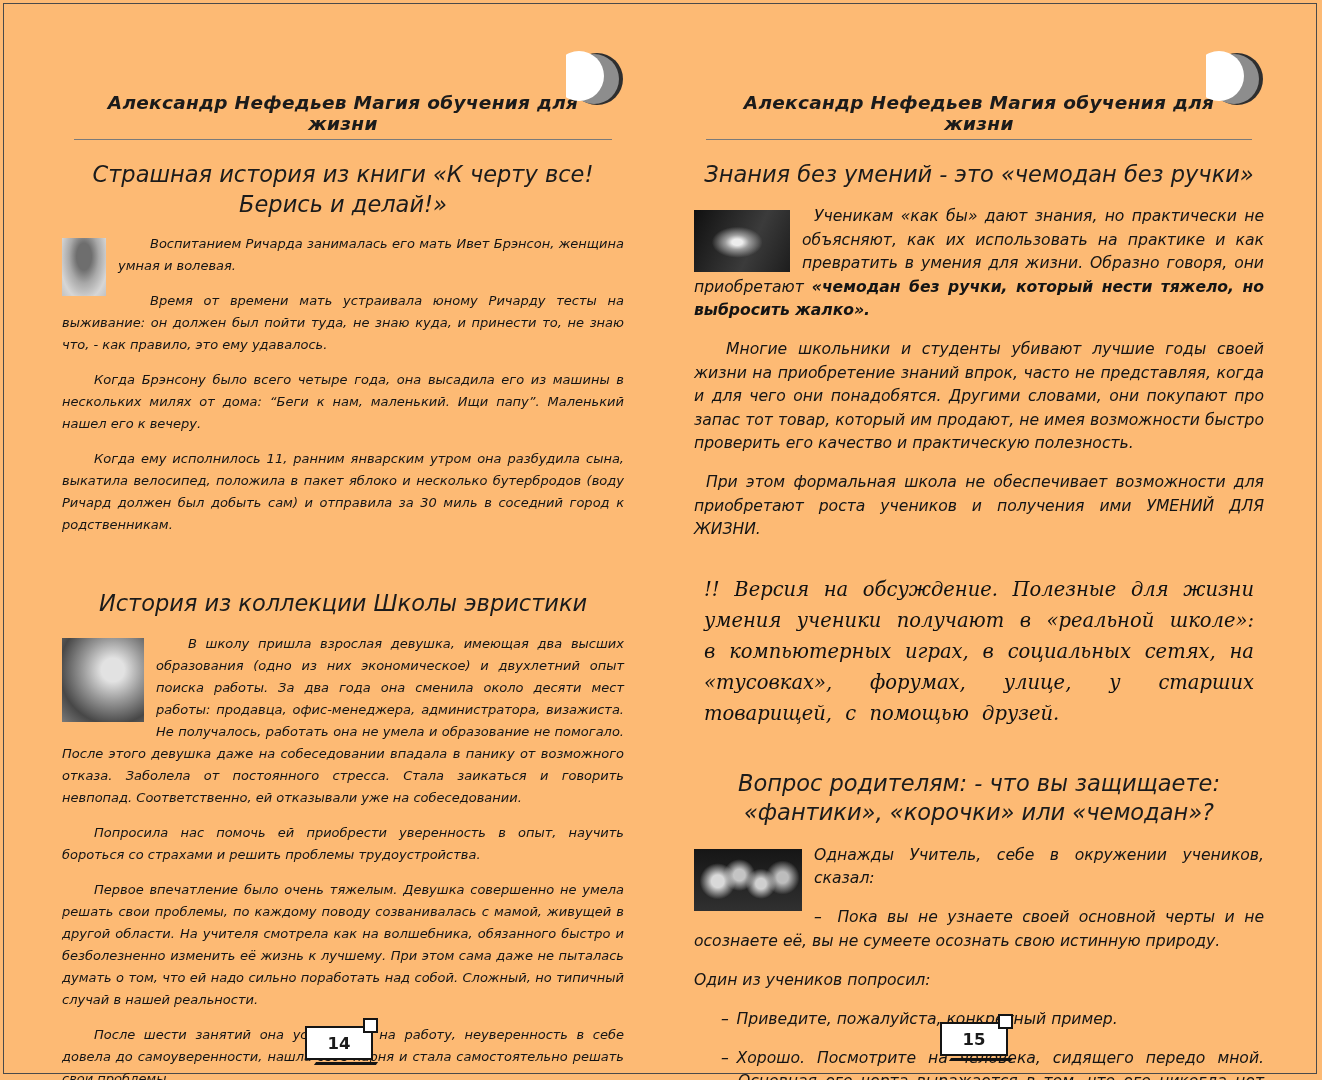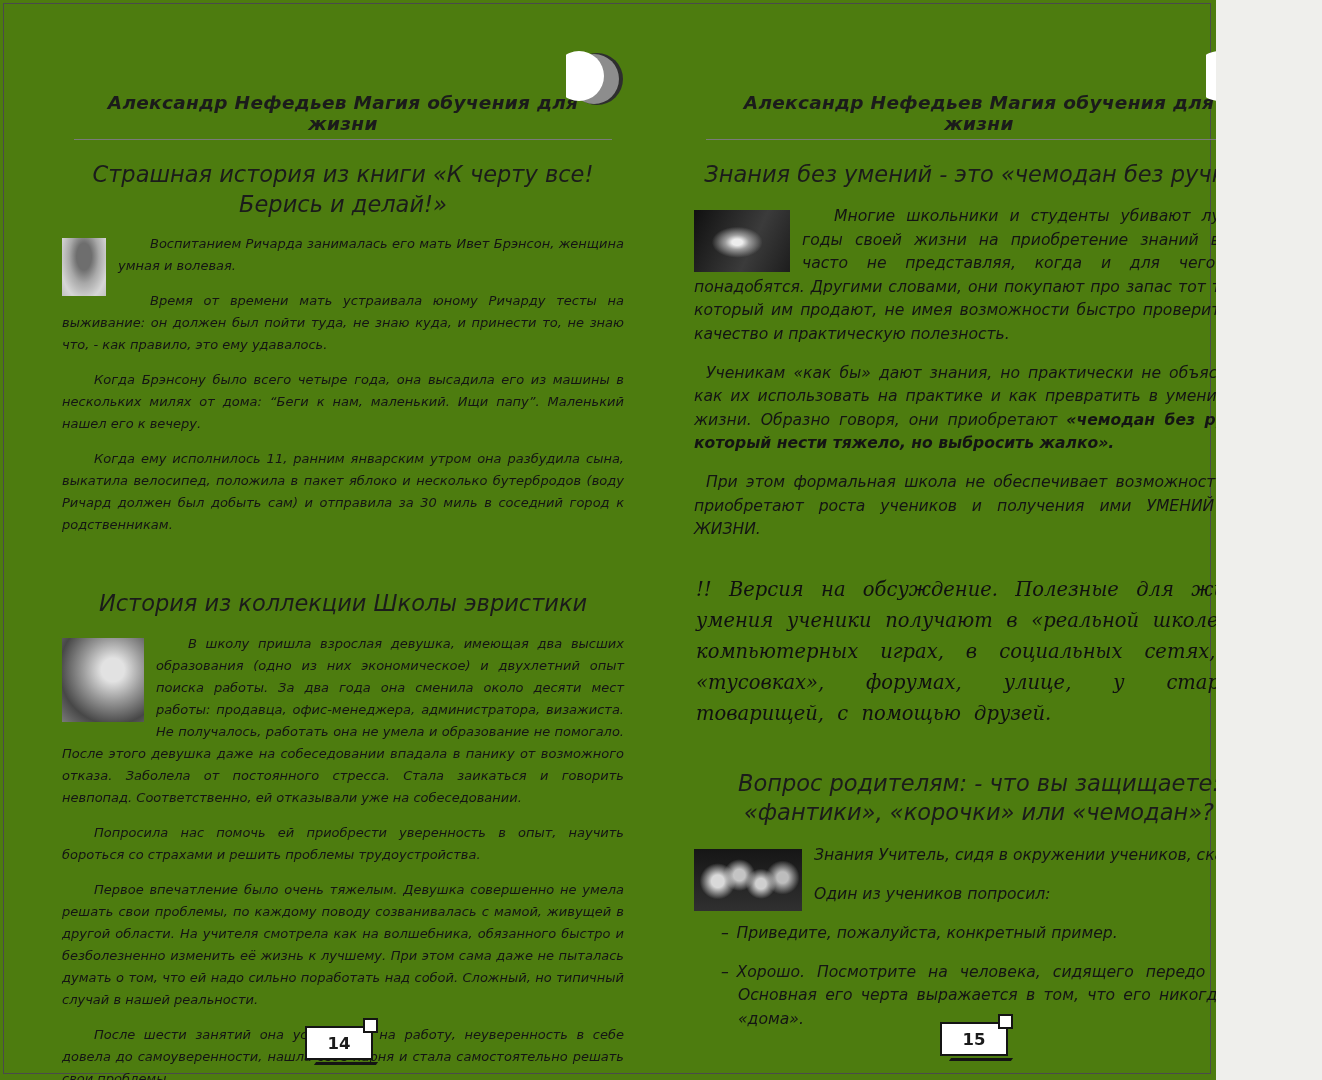--- a/index.html
+++ b/index.html
@@ -1,17 +1,17 @@
 <!DOCTYPE html>
 <html><head>
 <meta charset="utf-8">
 <style>
   html,body{margin:0;padding:0;}
   body{width:1322px;height:1080px;background:#efefec;font-family:"DejaVu Sans",sans-serif;}
-  .scan{position:relative;width:1216px;height:1080px;background:#4d7c0f;overflow:hidden;color:#1b1b1b;}
+  .scan{position:relative;width:1322px;height:1080px;background:#fdba74;overflow:hidden;color:#1b1b1b;}
   .frame{position:absolute;left:3px;top:3px;right:5px;bottom:6px;border:1.5px solid #4a4a4a;pointer-events:none;}
 
   .page{position:absolute;top:34px;}
   .page.left{left:62px;width:562px;}
   .page.right{left:694px;width:570px;}
 
   .moon{position:absolute;top:16px;right:0;width:58px;height:58px;}
 
   .header{margin:58px 12px 0;padding-bottom:5px;border-bottom:1.5px solid #7a7a7a;
           text-align:center;font-style:italic;font-weight:bold;font-size:18.5px;letter-spacing:.3px;}
@@ -29,21 +29,21 @@
   .smallind{text-indent:12px;}
   .bold{font-weight:bold;}
   .dlg{padding-left:44px;text-indent:-17px;}
 
   .photo{float:left;margin:5px 12px 3px 0;}
   .baby{width:44px;height:58px;background:radial-gradient(ellipse at 50% 32%, #6e6e6e 0 24%, #a8a8a8 48%, #d6d6d6 78%, #c2c2c2 100%);}
   .woman{width:82px;height:84px;background:radial-gradient(ellipse at 62% 38%, #e2e2e2 0 16%, #9a9a9a 42%, #474747 74%, #7a7a7a 100%);}
   .runner{width:96px;height:62px;background:radial-gradient(ellipse at 45% 52%, #ededed 0 7%, #9c9c9c 16%, rgba(0,0,0,0) 34%),linear-gradient(115deg,#101010,#3b3b3b 60%,#1d1d1d);}
   .group{width:108px;height:62px;background:radial-gradient(circle at 22% 52%, #d9d9d9 0 7%, rgba(0,0,0,0) 20%),radial-gradient(circle at 42% 42%, #c4c4c4 0 8%, rgba(0,0,0,0) 22%),radial-gradient(circle at 62% 56%, #cfcfcf 0 7%, rgba(0,0,0,0) 20%),radial-gradient(circle at 82% 46%, #bdbdbd 0 6%, rgba(0,0,0,0) 18%),linear-gradient(180deg,#161616,#303030);}
 
-  .note{margin:16px 2px 0;font-family:"DejaVu Serif",serif;font-style:italic;font-size:19.5px;
+  .note{margin:16px 10px 0;font-family:"DejaVu Serif",serif;font-style:italic;font-size:19.5px;
         line-height:31px;word-spacing:7px;text-align:justify;color:#101010;}
 
   .badge{position:absolute;width:64px;height:30px;background:#fff;border:2px solid #141414;
          display:flex;align-items:center;justify-content:center;font-weight:bold;font-size:16.5px;}
   .badge::after{content:"";position:absolute;top:-10px;right:-7px;width:11px;height:11px;border:2px solid #141414;background:#fff;}
   .badge::before{content:"";position:absolute;bottom:-7px;left:8px;right:-6px;height:3px;background:#141414;transform:skewX(-35deg);}
   .b14{left:305px;top:1026px;}
   .b15{left:940px;top:1022px;}
 </style>
 </head>
@@ -87,31 +87,32 @@
         <circle cx="31" cy="29" r="26" fill="#2e2e2e"></circle>
         <circle cx="28" cy="29" r="25" fill="#8d8d8d"></circle>
         <circle cx="13" cy="26" r="25" fill="#ffffff"></circle>
       </svg>
     </span>
     <div class="header">Александр Нефедьев Магия обучения для жизни</div>
 
     <h2 class="title">Знания без умений - это «чемодан без ручки»</h2>
     <div class="flow">
       <div class="photo runner"></div>
+      <p class="body smallind"><span>Ученикам «как бы» дают знания, но практически не объясняют, как их использовать на практике и как превратить в умения для жизни. Образно говоря, они приобретают </span><span class="bold">«чемодан без ручки, который нести тяжело, но выбросить жалко».</span></p>
       <p class="body pind">Многие школьники и студенты убивают лучшие годы своей жизни на приобретение знаний впрок, часто не представляя, когда и для чего они понадобятся. Другими словами, они покупают про запас тот товар, который им продают, не имея возможности быстро проверить его качество и практическую полезность.</p>
-      <p class="body smallind"><span>Ученикам «как бы» дают знания, но практически не объясняют, как их использовать на практике и как превратить в умения для жизни. Образно говоря, они приобретают </span><span class="bold">«чемодан без ручки, который нести тяжело, но выбросить жалко».</span></p>
       <p class="body smallind"><span>При этом формальная школа не обеспечивает возможности для приобретают роста учеников и получения ими </span><span>УМЕНИЙ ДЛЯ ЖИЗНИ.</span></p>
     </div>
 
     <p class="note">!! Версия на обсуждение. Полезные для жизни умения ученики получают в «реальной школе»: в компьютерных играх, в социальных сетях, на «тусовках», форумах, улице, у старших товарищей, с помощью друзей.</p>
 
     <h2 class="title mid">Вопрос родителям: - что вы защищаете: «фантики», «корочки» или «чемодан»?</h2>
     <div class="flow">
       <div class="photo group"></div>
-      <p class="body">Знания Учитель, сидя в окружении учеников, сказал:</p>
+      <p class="body">Однажды Учитель, себе в окружении учеников, сказал:</p>
+      <p class="body">– Пока вы не узнаете своей основной черты и не осознаете её, вы не сумеете осознать свою истинную природу.</p>
       <p class="body">Один из учеников попросил:</p>
       <p class="body dlg">– Приведите, пожалуйста, конкретный пример.</p>
       <p class="body dlg">– Хорошо. Посмотрите на человека, сидящего передо мной. Основная его черта выражается в том, что его никогда нет «дома».</p>
 
     </div>
   </section>
 
   <div class="badge b14">
     <span>14</span>
   </div>

